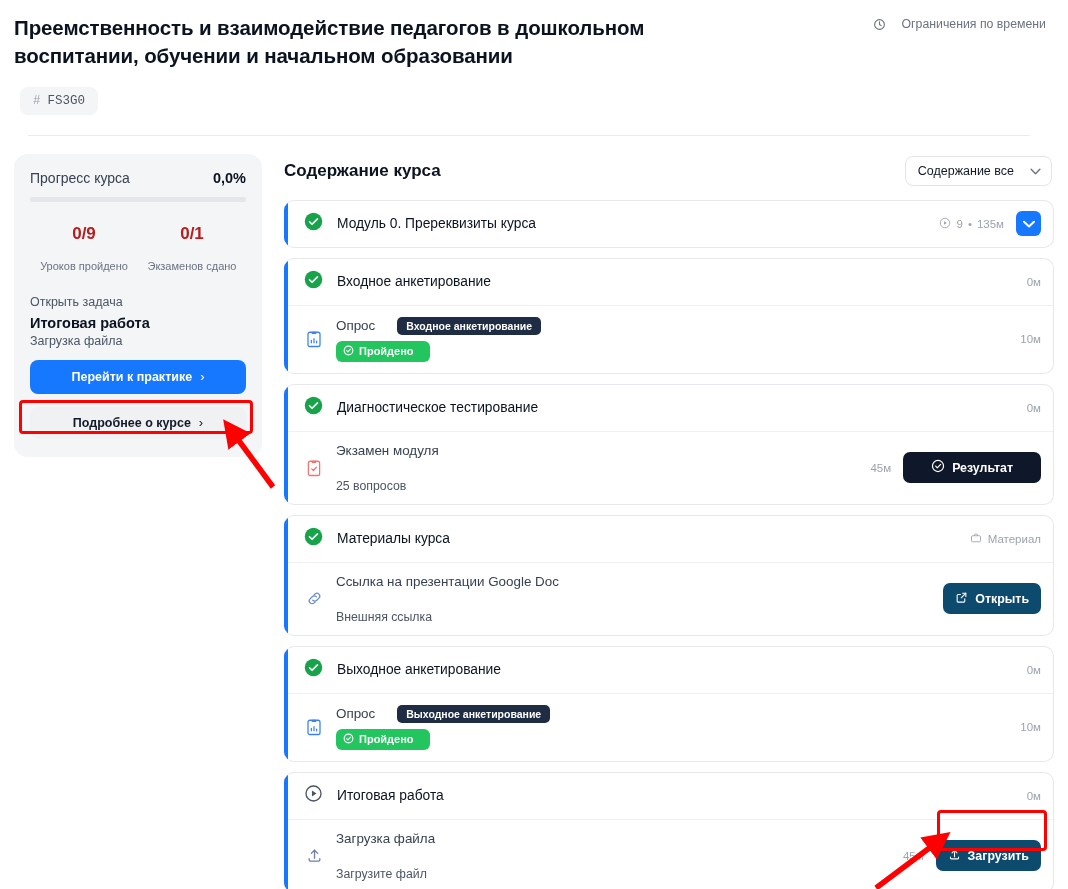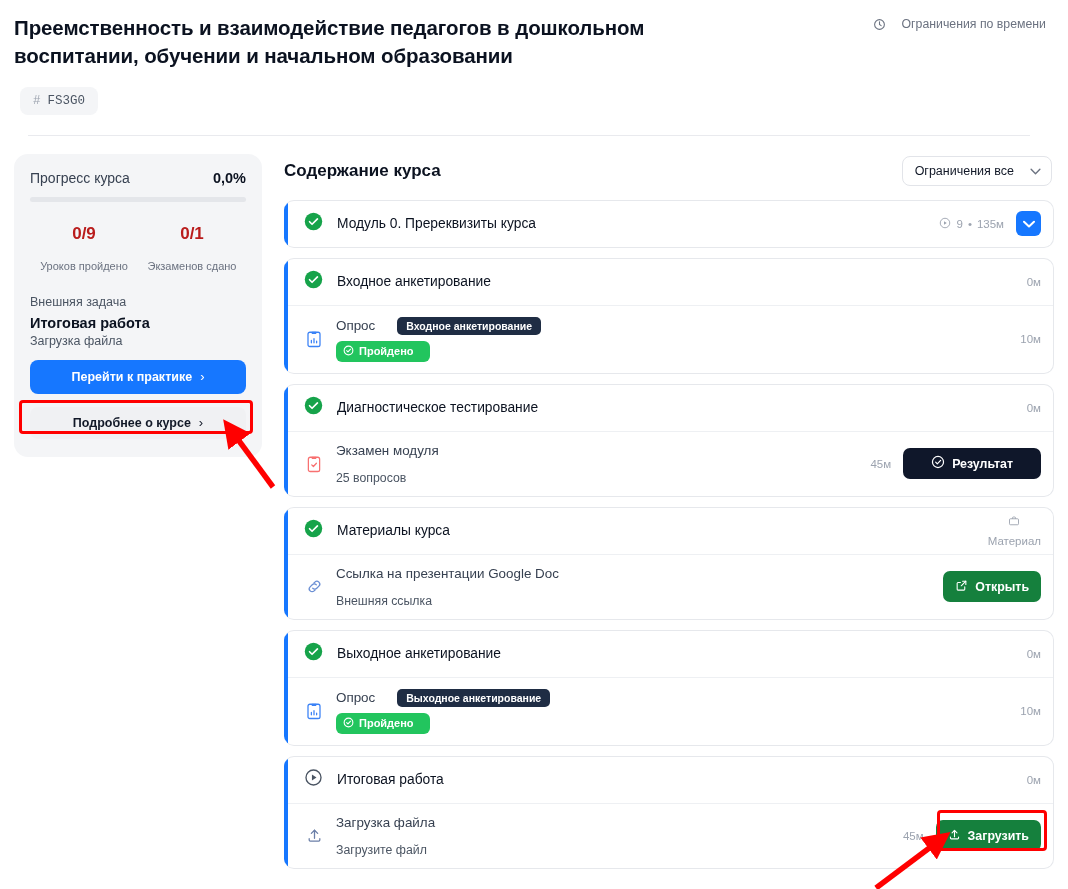--- a/index.html
+++ b/index.html
@@ -235,21 +235,21 @@
     display: flex;
     align-items: center;
     gap: 12px;
     padding: 11px 12px 11px 20px;
     min-height: 54px;
   }
   .lesson-icon { width: 20px; flex: 0 0 20px; display: flex; justify-content: center; }
   .lesson-body { flex: 1; min-width: 0; }
   .lesson-line1 { display: flex; align-items: center; gap: 22px; flex-wrap: wrap; }
   .lesson-title { font-size: 13.4px; color: #374151; }
-  .lesson-sub { font-size: 12.3px; color: #4b5563; margin-top: 13px; }
+  .lesson-sub { font-size: 12.3px; color: #4b5563; margin-top: 21px; }
   .lesson-right { display: flex; align-items: center; gap: 12px; }
   .dur { font-size: 11.5px; color: #9ca3af; white-space: nowrap; }
 
   .tag-dark {
     background: #1f2d44;
     color: #fff;
     font-size: 10.5px;
     font-weight: 700;
     padding: 3px 9px;
     border-radius: 5px;
@@ -284,30 +284,30 @@
     cursor: pointer;
   }
   .btn-blue {
     display: inline-flex;
     align-items: center;
     gap: 7px;
     height: 31px;
     padding: 0 12px;
     border: 0;
     border-radius: 7px;
-    background: #15803d;
+    background: #0c4a6e;
     color: #fff;
     font-size: 12.4px;
     font-weight: 700;
     font-family: inherit;
     cursor: pointer;
   }
   .material-meta {
     display: flex; align-items: center; gap: 6px;
-    font-size: 11.5px; color: #9ca3af; flex-direction: column;
+    font-size: 11.5px; color: #9ca3af;
   }
   svg { flex: 0 0 auto; }
 </style>
 </head>
 <body>
 
 <div class="page-header">
   <div class="title-row">
     <h1 class="course-title">Преемственность и взаимодействие педагогов в дошкольном воспитании, обучении и начальном образовании</h1>
   </div>
@@ -349,42 +349,42 @@
           <div class="num">0/9</div>
           <div class="cap">Уроков пройдено</div>
         </div>
         <div class="stat">
           <div class="num">0/1</div>
           <div class="cap">Экзаменов сдано</div>
         </div>
       </div>
 
       <div class="current-block">
-        <div class="current-label">Внешняя задача</div>
+        <div class="current-label">Открыть задача</div>
         <div class="current-title">Итоговая работа</div>
         <div class="current-sub">Загрузка файла</div>
       </div>
 
       <button class="btn-primary-wide">
         <span>Перейти к практике</span>
         <span class="chev-r">›</span>
       </button>
 
       <button class="btn-secondary-wide">
         <span>Подробнее о курсе</span>
         <span class="chev-r">›</span>
       </button>
     </div>
   </aside>
 
   <main class="main">
     <div class="main-head">
       <div class="main-title">Содержание курса</div>
       <button class="expand-select">
-        <span>Ограничения все</span>
+        <span>Содержание все</span>
         <span class="caret">
           <svg width="11" height="7" viewBox="0 0 12 8" fill="none" stroke="#6b7280" stroke-width="1.6">
             <path d="M1 1.5 6 6.5 11 1.5" stroke-linecap="round" stroke-linejoin="round"></path>
           </svg>
         </span>
       </button>
     </div>
 
     <div class="modules">
 

